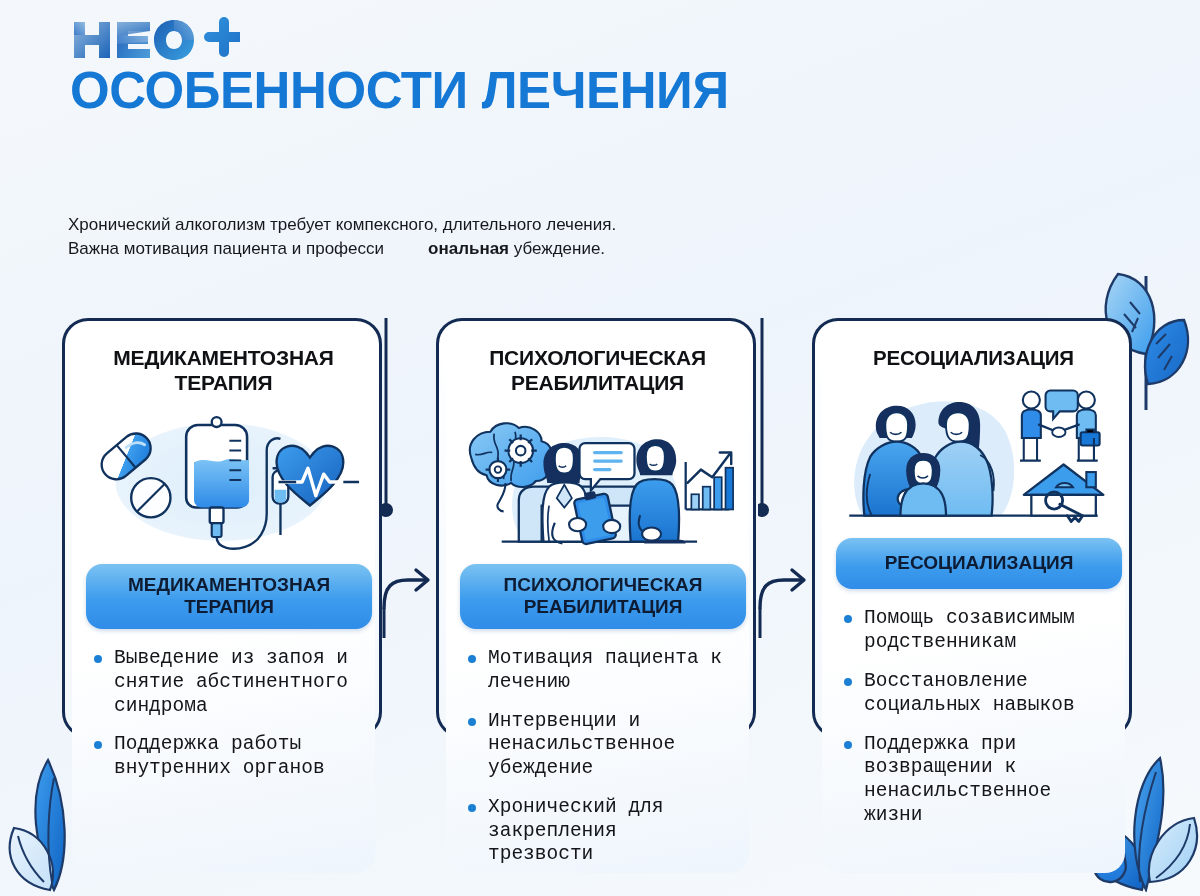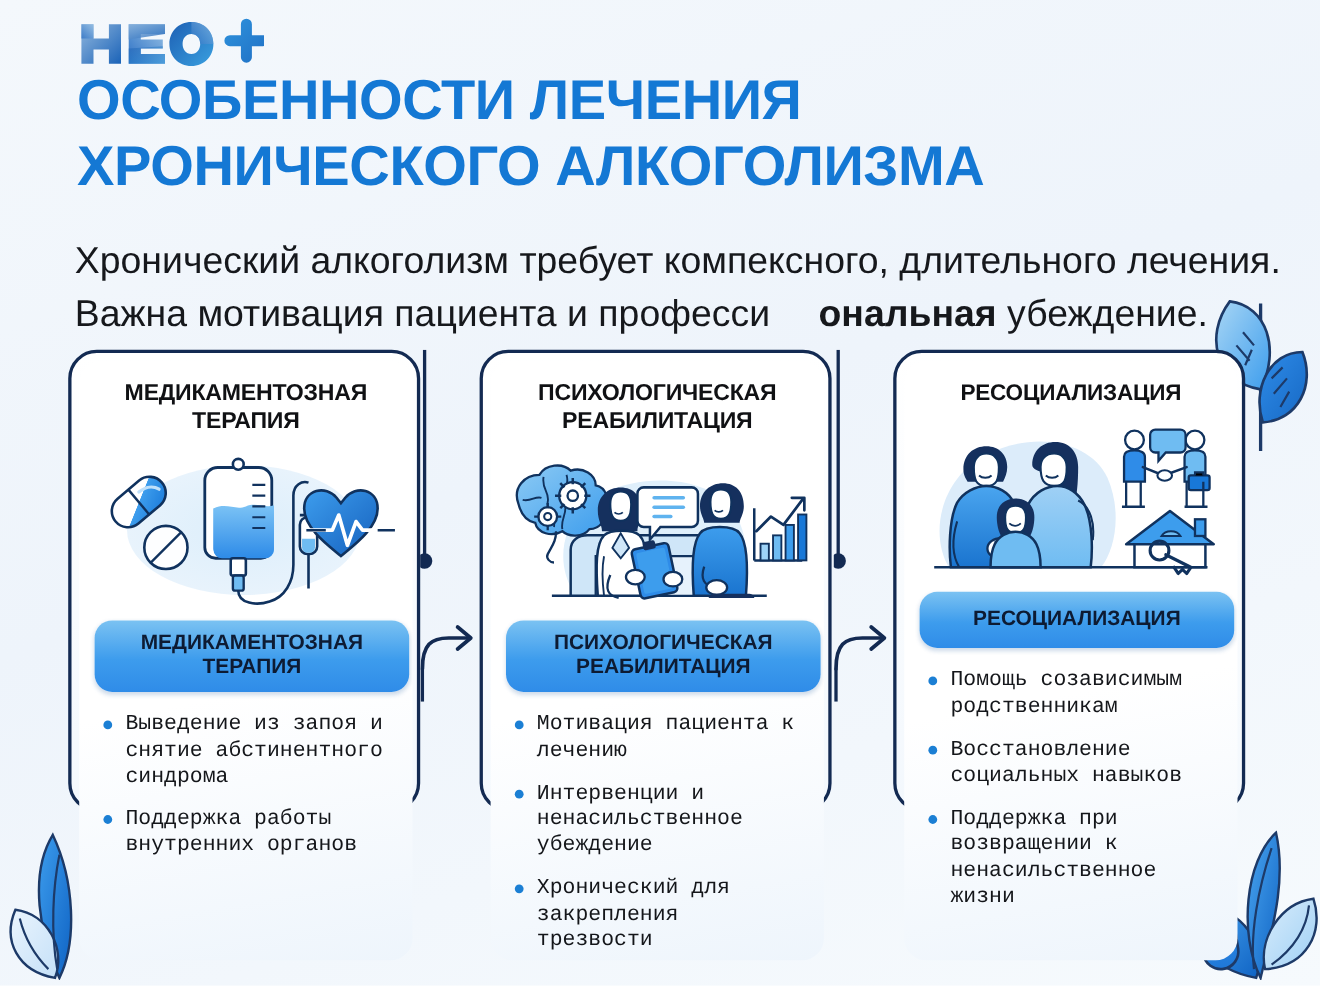--- a/index.html
+++ b/index.html
@@ -36,21 +36,21 @@
     line-height: 1.18;
     letter-spacing: -0.4px;
   }
   .title .ln { display: block; }
 
   .subtitle {
     position: absolute;
     left: 68px; top: 213px;
     width: 1010px;
     color: #16181c;
-    font-size: 34px;
+    font-size: 17px;
     line-height: 1.42;
   }
   .subtitle .ln { display: block; white-space: nowrap; }
   .subtitle b { font-weight: bold; padding-left: 44px; }
 
   
   .cards {
     position: absolute;
     left: 0; top: 318px;
     width: 1200px; height: 570px;
@@ -175,21 +175,20 @@
     <path d="M104 4 c12 0 20 9 20 20 c0 11 -8 20 -20 20 c-12 0 -20 -9 -20 -20 c0 -11 8 -20 20 -20 Z
              M104 15 c-5 0 -8 4 -8 9 c0 5 3 9 8 9 c5 0 8 -4 8 -9 c0 -5 -3 -9 -8 -9 Z" fill="url(#lgC)"></path>
     <path d="M104 4 c12 0 20 9 20 20 h-12 c0 -5 -3 -9 -8 -9 Z" fill="url(#lgB)" opacity="0.6"></path>
 
     <path d="M139 16 h10 v-10 a5 5 0 0 1 10 0 v10 h10 a5 5 0 0 1 0 10 h-10 v10 a5 5 0 0 1 -10 0 v-10 h-10 a5 5 0 0 1 0 -10 Z" fill="url(#lgD)"></path>
   </svg>
 </div>
 
 <h1 class="title">
   <span class="ln">ОСОБЕННОСТИ ЛЕЧЕНИЯ</span>
-  <span class="ln">ХРОНИЧЕСКОГО АЛКОГОЛИЗМА</span>
 </h1>
 
 <p class="subtitle">
   <span class="ln">Хронический алкоголизм требует компексного, длительного лечения.</span>
   <span class="ln"><span>Важна мотивация пациента и професси</span><b>ональная</b><span> убеждение.</span></span>
 </p>
 
 <div class="deco deco-tr">
   <svg width="120" height="150" viewBox="0 0 120 150">
     <defs>

